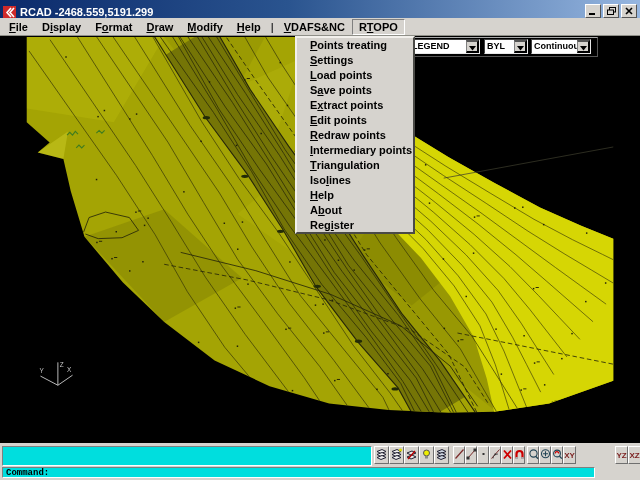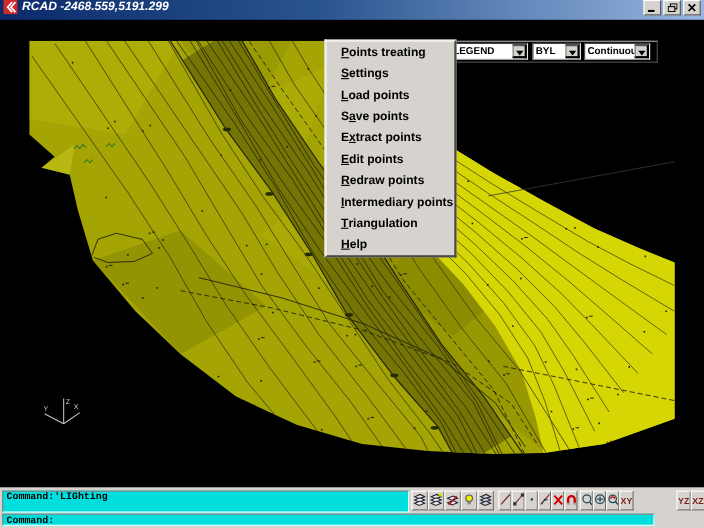--- a/index.html
+++ b/index.html
@@ -3,21 +3,21 @@
 <meta charset="utf-8">
 <style>
   html,body{margin:0;padding:0;}
   body{width:640px;height:480px;position:relative;overflow:hidden;background:#000;
        font-family:"Liberation Sans",sans-serif;}
   .win{position:absolute;inset:0;}
 
   
   .titlebar{position:absolute;left:0;top:0;width:640px;height:18px;
     background:linear-gradient(to right,#0b2a6b 0%,#2a548f 45%,#96b6e0 100%);
-    display:flex;align-items:flex-start;font-style:italic;}
+    display:flex;align-items:flex-end;}
   .app-icon{width:13px;height:13px;margin:0 4px 0 3px;flex:0 0 auto;}
   .title{color:#fff;font-size:11px;font-weight:bold;flex:1;white-space:nowrap;}
   .winbtns{display:flex;gap:2px;margin-right:3px;}
   .wbtn{width:16px;height:14px;background:#d6d3ce;border:1px solid;
     border-color:#fff #555 #555 #fff;display:flex;align-items:center;justify-content:center;padding:0;}
 
   
   .menubar{position:absolute;left:0;top:18px;width:640px;height:18px;background:#d6d3ce;
     border-bottom:1px solid #8f8f88;display:flex;align-items:center;box-sizing:border-box;padding-left:2px;}
   .menu-item{font-size:11px;font-weight:bold;color:#000;padding:2px 7px;white-space:nowrap;}
@@ -86,20 +86,31 @@
           </svg>
       </button>
       <button class="wbtn">
         <svg width="8" height="8">
             <path d="M1,1 L7,7 M7,1 L1,7" stroke="#000" stroke-width="1.6"></path>
           </svg>
       </button>
     </span>
   </div>
 
+  <div class="menubar" id="menubar">
+      <span class="menu-item"><u>F</u>ile</span>
+      <span class="menu-item">D<u>i</u>splay</span>
+      <span class="menu-item">F<u>o</u>rmat</span>
+      <span class="menu-item"><u>D</u>raw</span>
+      <span class="menu-item"><u>M</u>odify</span>
+      <span class="menu-item"><u>H</u>elp</span>
+      <span class="menu-item sep">|</span>
+      <span class="menu-item"><u>V</u>DAFS&amp;NC</span>
+      <span class="menu-item active">R<u>T</u>OPO</span>
+    </div>
 
   <svg id="cad" width="640" height="406" viewBox="0 37 640 443">
     <defs>
       <clipPath id="tclip">
         <polygon points="0,37 352,37 378,62 395,96 408,136 460,168 510,196 560,223 605,243 640,257 640,412 570,437 510,446 460,447 395,444 330,437 265,418 205,390 150,348 105,305 63,255 48,205 40,170 12,163 25,152 0,130"></polygon>
       </clipPath>
       <clipPath id="bclip">
         <polygon points="408,136 460,168 510,196 560,223 605,243 640,257 640,412 570,437 510,446 502,410 488,365 462,320 430,278 392,238 396,190"></polygon>
       </clipPath>
     </defs>
@@ -349,26 +360,28 @@
   <div class="popup" id="rtopoMenu">
       <div class="pitem"><u>P</u>oints treating</div>
       <div class="pitem"><u>S</u>ettings</div>
       <div class="pitem"><u>L</u>oad points</div>
       <div class="pitem">S<u>a</u>ve points</div>
       <div class="pitem">E<u>x</u>tract points</div>
       <div class="pitem"><u>E</u>dit points</div>
       <div class="pitem"><u>R</u>edraw points</div>
       <div class="pitem"><u>I</u>ntermediary points</div>
       <div class="pitem"><u>T</u>riangulation</div>
+      <div class="pitem">Iso<u>l</u>ines</div>
       <div class="pitem"><u>H</u>elp</div>
+      <div class="pitem">A<u>b</u>out</div>
+      <div class="pitem">Reg<u>i</u>ster</div>
     </div>
 
   <div class="statusbar">
     <div class="cmdbox cmd-history">
-      <div>Command:'LIGhting</div>
     </div>
     <div class="btoolbar" id="btoolbar">
         <span class="bgroup" style="margin-right: 4px;">
           <button class="tbtn" style="width: 15px;">
             <span><svg width="13" height="13" viewBox="0 0 13 13">
                 <g fill="#eee" stroke="#223">
                   <polygon points="2,3.5 7,1.5 11,3.5 6,5.5"></polygon>
                   <polygon points="2,6.5 7,4.5 11,6.5 6,8.5"></polygon>
                   <polygon points="2,9.5 7,7.5 11,9.5 6,11.5"></polygon>
                 </g>

